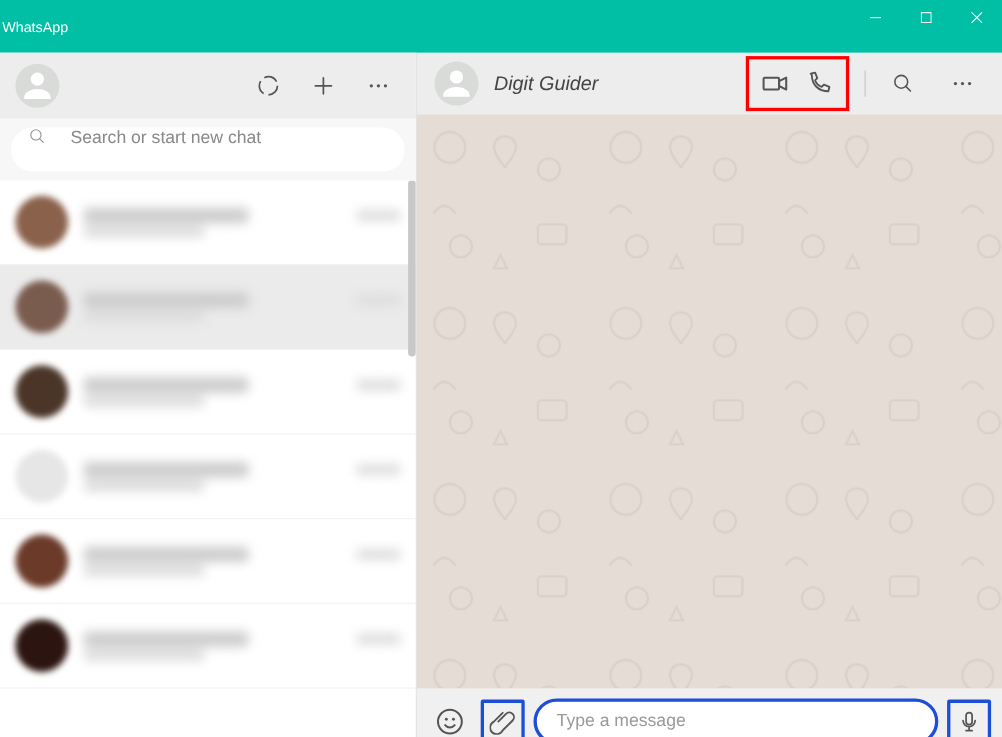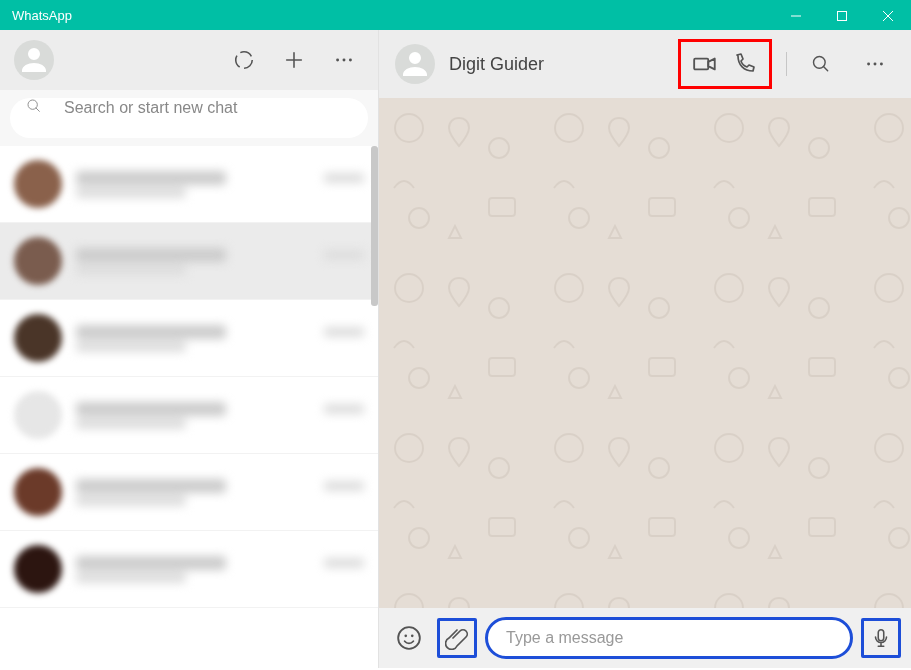--- a/index.html
+++ b/index.html
@@ -8,25 +8,25 @@
     width: 911px;
     height: 670px;
     overflow: hidden;
     font-family: "Segoe UI", Tahoma, Geneva, Verdana, sans-serif;
     background: #fff;
   }
 
   
   .titlebar {
     background: #00bfa5;
-    height: 30px;
+    height: 48px;
     display: flex;
     align-items: center;
     justify-content: space-between;
-    padding-left: 12px;
+    padding-left: 2px;
   }
   .titlebar .title {
     color: #fff;
     font-size: 13px;
   }
   .titlebar .win-controls {
     display: flex;
     height: 100%;
   }
   .titlebar .win-btn {
@@ -175,26 +175,27 @@
   }
 
   
   .chat-pane {
     flex: 1;
     display: flex;
     flex-direction: column;
     min-width: 0;
   }
   .chat-header {
-    height: 68px;
+    height: 56px;
     background: #ededed;
     display: flex;
     align-items: center;
     padding: 0 16px;
     gap: 14px;
+    font-style: italic;
   }
   .chat-header .contact-name {
     font-size: 18px;
     color: #444;
   }
   .chat-header .spacer { flex: 1; }
   .chat-header .icon-btn {
     width: 40px;
     height: 40px;
     display: flex;

